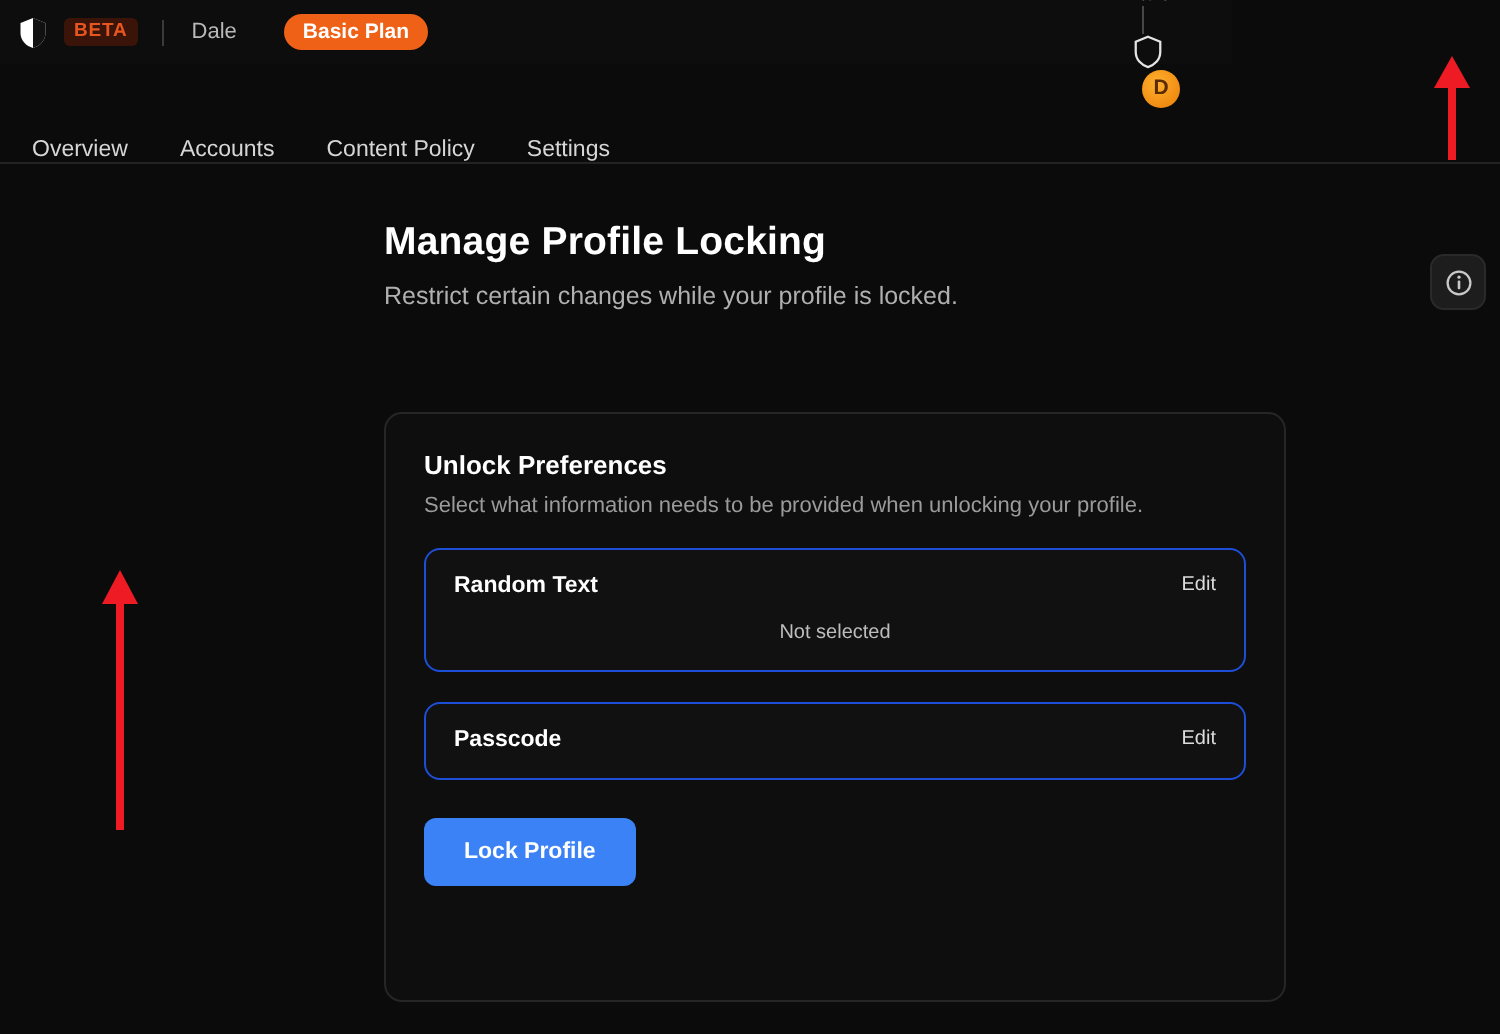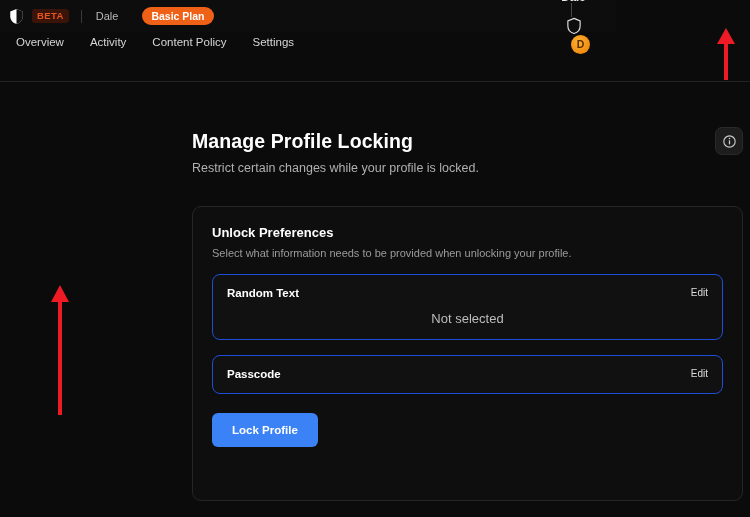--- a/index.html
+++ b/index.html
@@ -39,63 +39,63 @@
   .avatar {
     width: 19px; height: 19px; border-radius: 50%;
     background: radial-gradient(circle at 40% 35%, #ffb02e, #f08c12 70%, #d97b09);
     color: #5a2a00; font-size: 10.5px; font-weight: bold;
     display: flex; align-items: center; justify-content: center; margin-left: 14px;
   }
 
   
   .navbar {
     position: absolute; left: 0; top: 36px; width: 750px; height: 46px;
-    display: flex; align-items: flex-start; border-bottom: 1px solid #232323;
+    display: flex; align-items: flex-end; border-bottom: 1px solid #232323;
   }
   .nav-item {
     color: #d6d6d6; font-size: 11.5px; padding: 0 13px; text-decoration: none; white-space: nowrap;
   }
   .nav-item:first-child { margin-left: 3px; }
 
   
   .sidebar { position: absolute; left: 0; top: 96px; width: 175px; }
   .side-item {
     display: block; color: #f0f0f0; font-size: 11.5px; font-weight: bold;
     padding: 9px 10px; margin: 0 11px 10px 0; border-radius: 7px; line-height: 1.1;
     padding-left: 7px;
   }
   .side-item.active { background: #5b5b5b; color: #ffffff; }
 
   
-  .content { position: absolute; left: 192px; top: 130px; width: 551px; }
+  .content { position: absolute; left: 192px; top: 110px; width: 551px; }
   .page-title { color: #ffffff; font-size: 19.5px; font-weight: bold; letter-spacing: .1px; }
   .page-sub { color: #b0b0b0; font-size: 12.5px; margin-top: 8px; }
   .info-btn {
     position: absolute; right: 7px; top: 127px; width: 28px; height: 28px;
     border-radius: 7px; background: #1d1d1d; border: 1px solid #2a2a2a;
     display: flex; align-items: center; justify-content: center;
   }
   .info-glyph { width: 13px; height: 13px; display: block; }
 
   .panel {
-    position: absolute; left: 192px; top: 206px; width: 551px; height: 295px;
+    position: absolute; left: 192px; top: 206px; width: 451px; height: 295px;
     background: #0e0e0e; border: 1px solid #262626; border-radius: 9px;
   }
   .panel-head { padding: 18px 19px 0 19px; }
   .panel-title { color: #ffffff; font-size: 13px; font-weight: bold; }
   .panel-sub { color: #9b9b9b; font-size: 11px; margin-top: 7px; }
 
   .card {
     margin: 15px 19px 0 19px; background: #111111; border: 1px solid #1d4ed8;
     border-radius: 8px; padding: 12px 14px 13px 14px;
   }
   .card-row { display: flex; align-items: flex-start; justify-content: space-between; }
   .card-title { color: #ffffff; font-size: 11.5px; font-weight: bold; }
   .card-edit { color: #dcdcdc; font-size: 10px; text-decoration: none; }
-  .card-center { text-align: center; color: #bdbdbd; font-size: 13px; margin-top: 12px; }
+  .card-center { text-align: center; color: #bdbdbd; font-size: 10px; margin-top: 12px; }
   .card-bottom {
     display: flex; align-items: center; justify-content: space-between; margin-top: 17px;
   }
   .card-label { color: #a9a9a9; font-size: 11.5px; }
   .toggle {
     width: 20px; height: 11px; border: 1.3px solid #ef6117; border-radius: 6px;
     position: relative; background: transparent;
   }
   .toggle-knob {
     position: absolute; right: 2px; top: 50%; transform: translateY(-50%);
@@ -138,21 +138,21 @@
         <svg class="shield-outline" viewBox="0 0 24 26">
           <path d="M12 1.6 L21.2 5.3 V13 C21.2 18.6 17.1 22.8 12 24.3 C6.9 22.8 2.8 18.6 2.8 13 V5.3 Z" fill="none" stroke="#e4e4e4" stroke-width="1.7"></path>
         </svg>
       </span>
       <span class="avatar">D</span>
     </div>
   </div>
 
   <div class="navbar">
     <a class="nav-item" href="#">Overview</a>
-    <a class="nav-item" href="#">Activity</a>
+    <a class="nav-item" href="#">Accounts</a>
     <a class="nav-item" href="#">Content Policy</a>
     <a class="nav-item" href="#">Settings</a>
   </div>
 
 
   <div class="content">
     <div class="page-title">Manage Profile Locking</div>
     <div class="page-sub">Restrict certain changes while your profile is locked.</div>
   </div>
 

